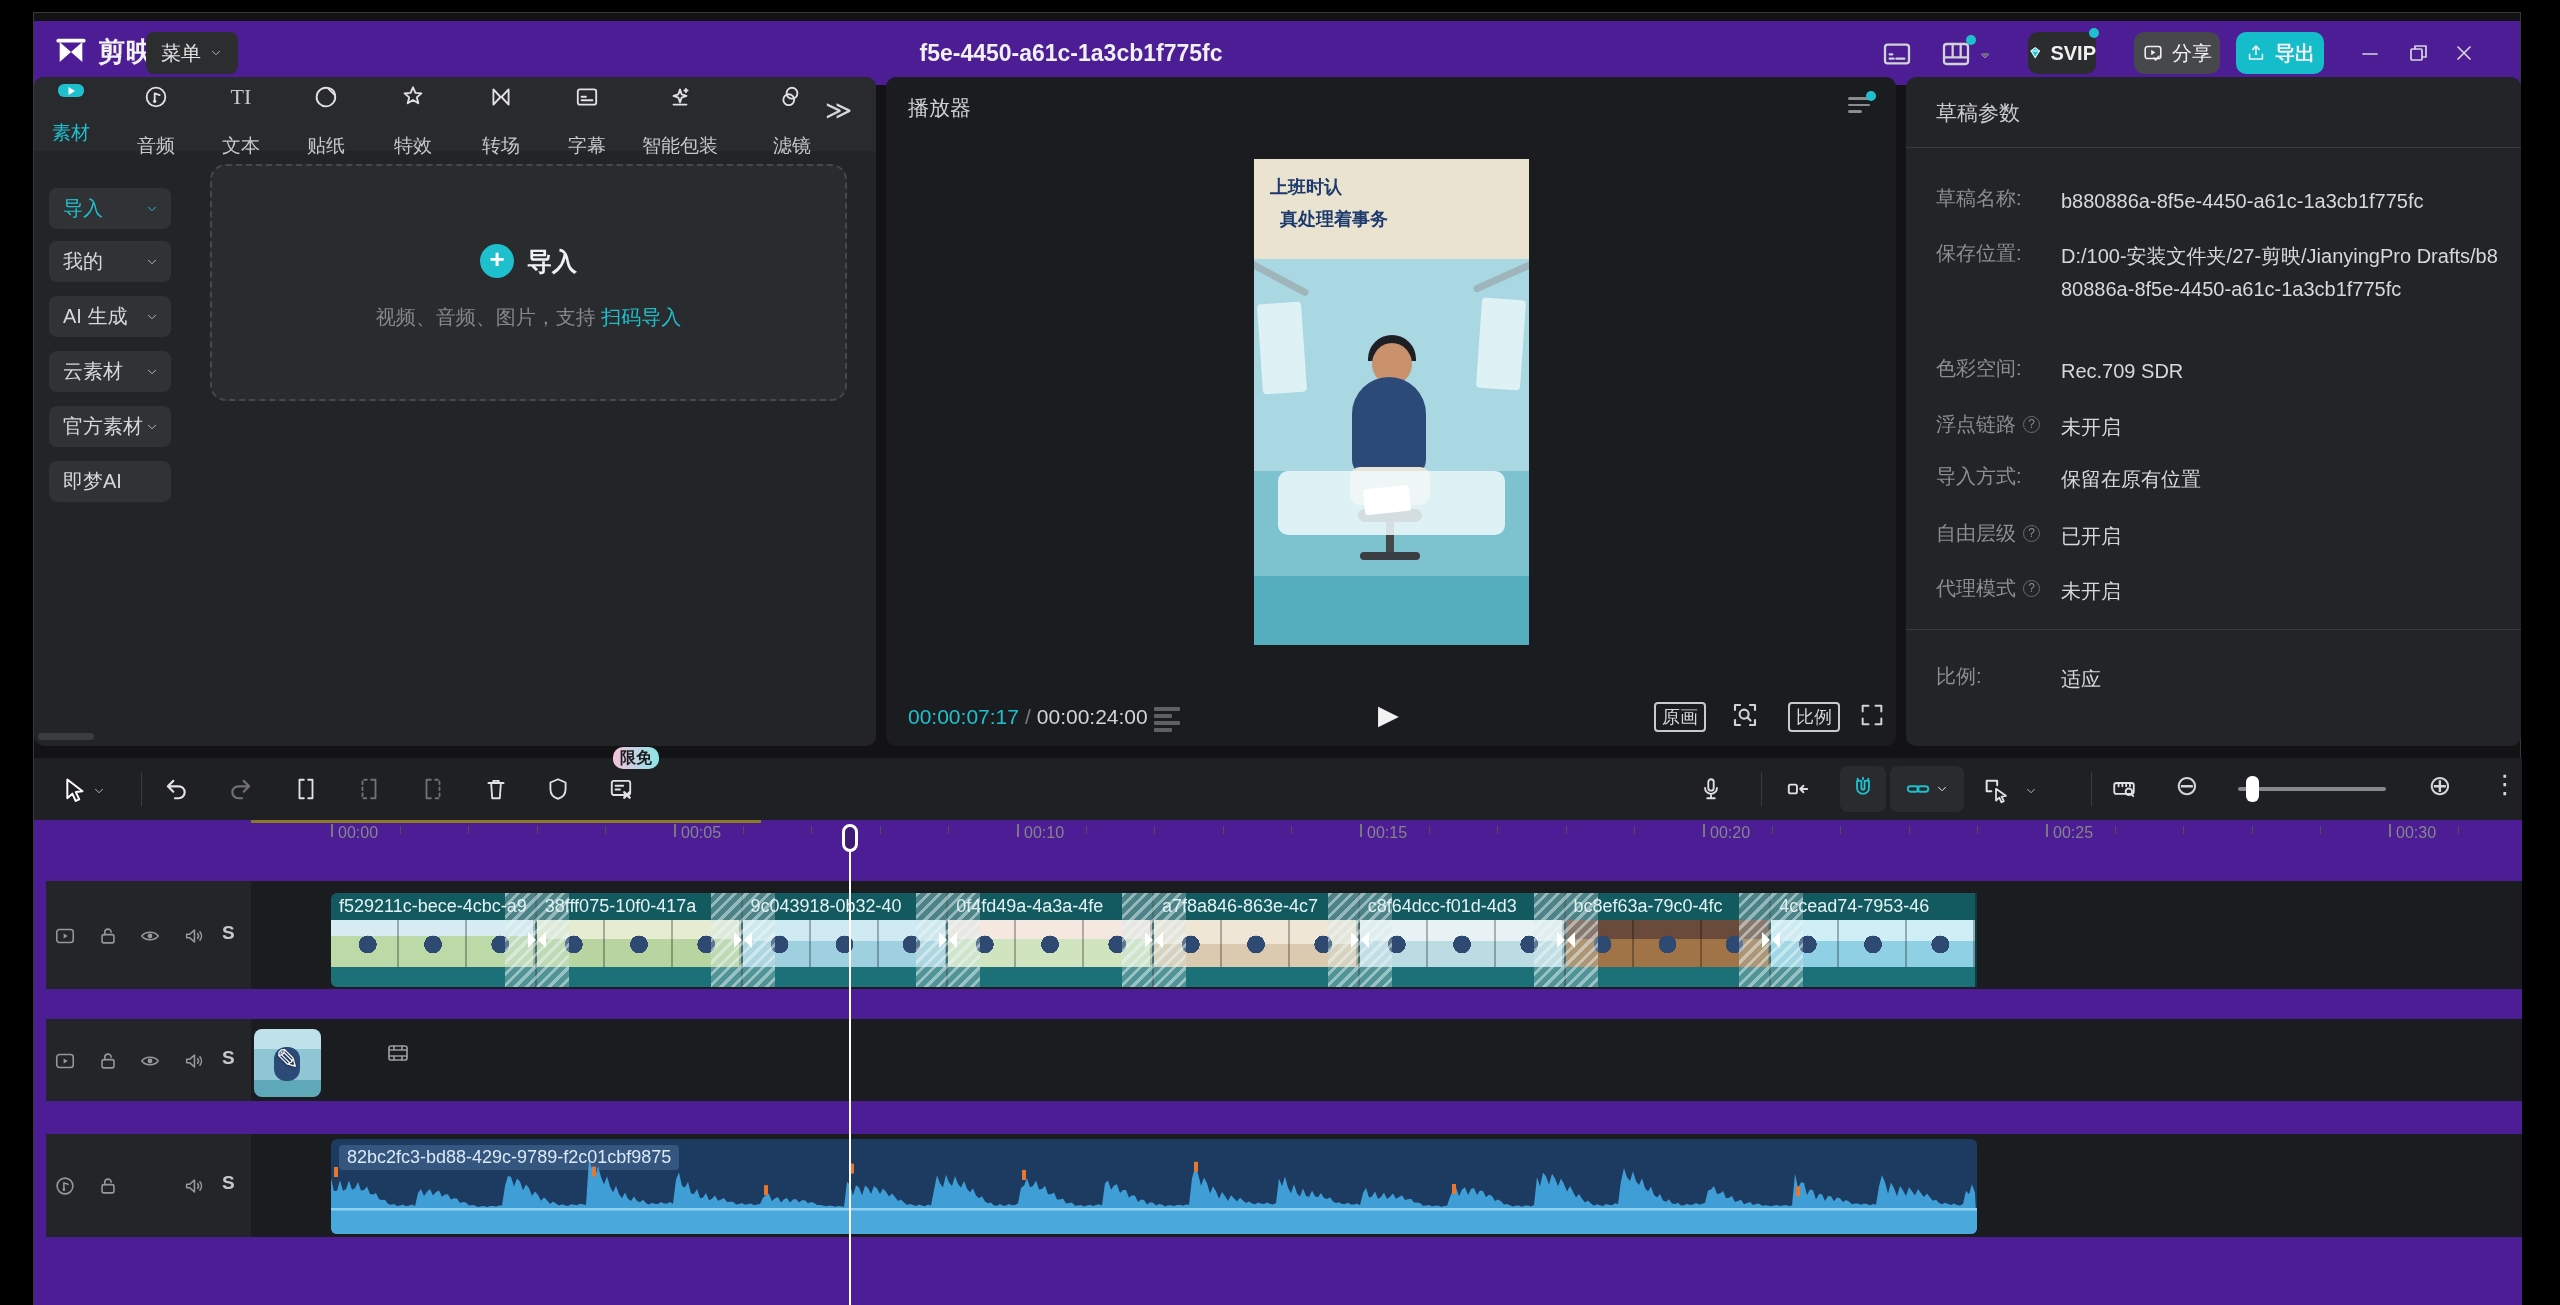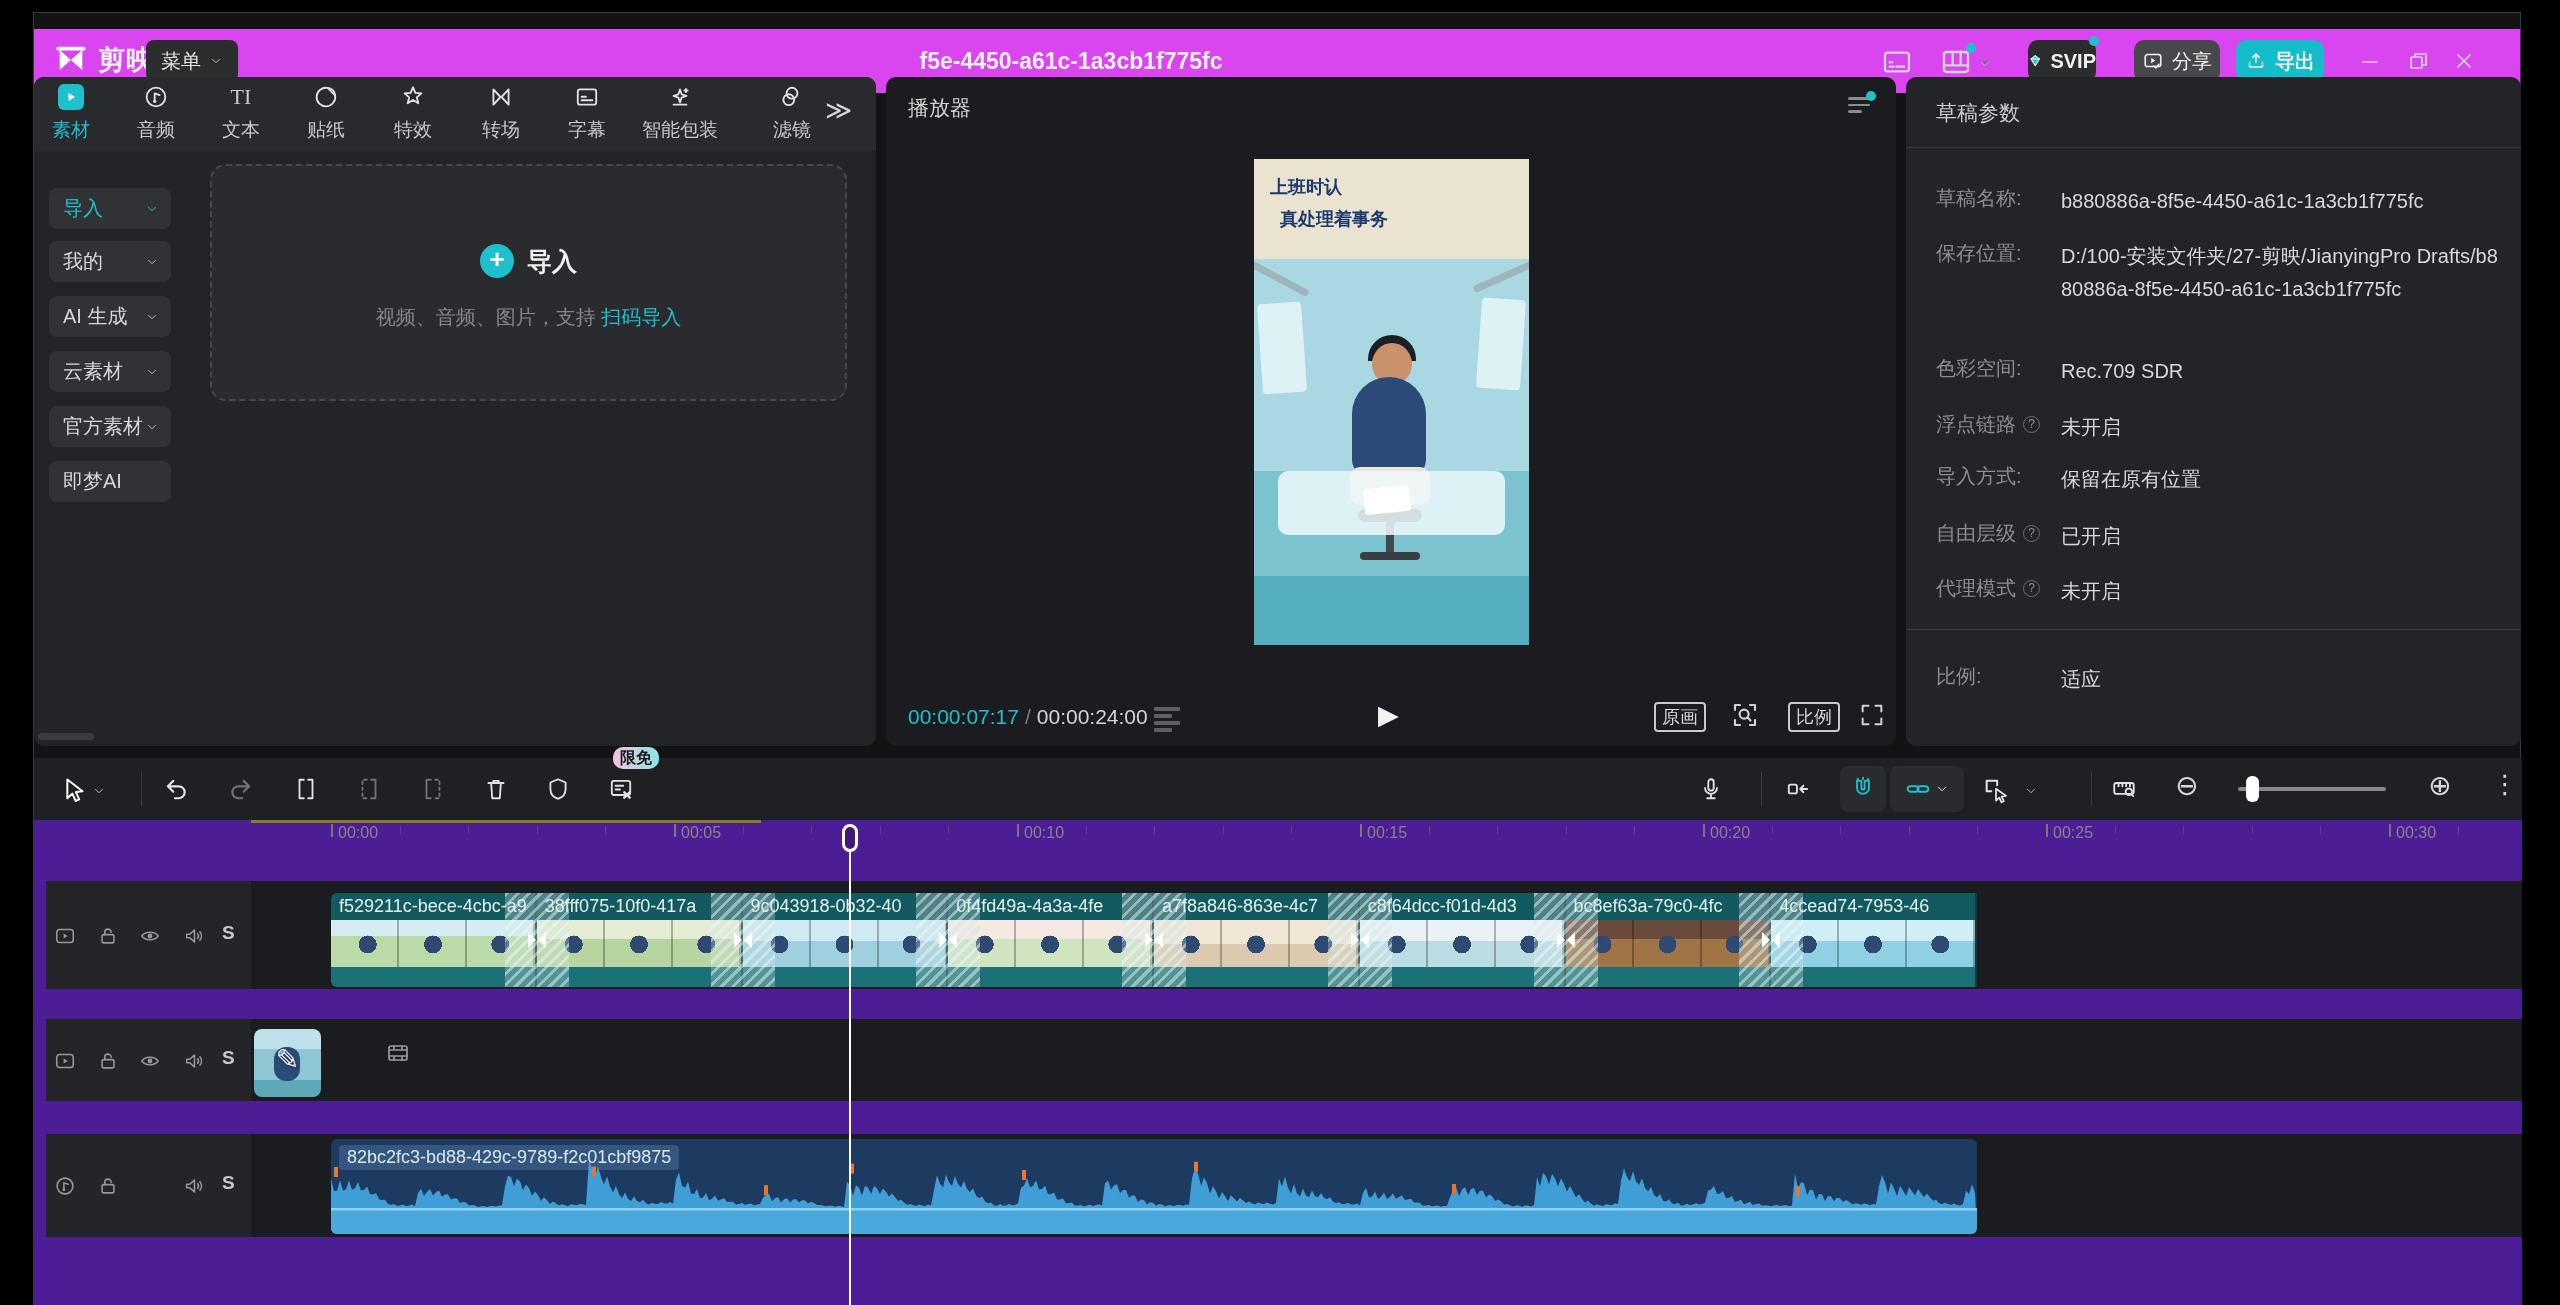--- a/index.html
+++ b/index.html
@@ -1,39 +1,39 @@
 <!DOCTYPE html>
 <html style="--accent: #1fc0cd; --export: #15bcc9;"><head>
 <meta charset="utf-8">
 <style>
   *{margin:0;padding:0;box-sizing:border-box}
   html,body{width:2560px;height:1305px;background:#000;font-family:"Liberation Sans","DejaVu Sans",sans-serif;overflow:hidden;position:relative;-webkit-font-smoothing:antialiased}
   .abs{position:absolute}
   svg.ic{fill:none;stroke:currentColor;stroke-width:1.7;stroke-linecap:round;stroke-linejoin:round;display:block}
   .window{position:absolute;left:33px;top:12px;width:2488px;height:1293px;background:#131316;border:1px solid #3a3a3e;border-bottom:none}
   
-  .titlebar{position:absolute;left:0;top:16px;width:100%;height:64px;background:#d946ef}
+  .titlebar{position:absolute;left:0;top:8px;width:100%;height:64px;background:#4c1d95}
   .logo{left:20px;top:13px;display:flex;align-items:center;gap:10px;color:#f2f2f3}
   .logo .name{font-size:27px;font-weight:700;letter-spacing:1px}
   .menu-btn{left:112px;top:11px;width:92px;height:42px;background:#2c2d2f;border-radius:8px;display:flex;align-items:center;justify-content:center;gap:8px;color:#e3e3e4;font-size:20px;cursor:default}
   .chev{width:14px;height:14px;color:#b5b6b8}
   .doc-title{left:1037px;top:19px;transform:translateX(-50%);font-size:23px;font-weight:700;color:#f0f0f1;white-space:nowrap}
   .tb-ico{top:17px;width:32px;height:32px;color:#d2d3d5}
   .dot{position:absolute;width:10px;height:10px;border-radius:50%;background:var(--accent)}
   .pill{top:11px;height:42px;border-radius:10px;display:flex;align-items:center;justify-content:center;gap:8px;font-size:20px;font-weight:700;color:#f1f1f2}
   .svip{left:1994px;width:68px;background:#2b2c2e}
   .share{left:2100px;width:86px;background:#47484b;font-weight:400}
   .export{left:2202px;width:88px;background:var(--export);font-weight:700}
   .winctl{top:20px;width:24px;height:24px;color:#d5d5d7}
   
   .panel{position:absolute;border-radius:10px;background:#232428}
   
   .panel-left{left:0;top:64px;width:842px;height:669px}
   .tabstrip{position:absolute;left:0;top:0;width:100%;height:74px;background:#282a2d;border-radius:10px 10px 0 0}
-  .tab{position:absolute;top:7px;width:84px;height:62px;display:flex;flex-direction:column;align-items:center;gap:7px;color:#c7c8ca;font-size:19px;cursor:default}
+  .tab{position:absolute;top:7px;width:84px;height:62px;display:flex;flex-direction:column;align-items:center;gap:23px;color:#c7c8ca;font-size:19px;cursor:default}
   .tab .t-ico{width:26px;height:26px;display:flex;align-items:center;justify-content:center}
   .tab.active{color:var(--accent)}
   .media-box{width:26px;height:26px;background:var(--accent);border-radius:6px;display:flex;align-items:center;justify-content:center}
   .more-tabs{left:783px;top:18px;width:40px;text-align:center;font-size:26px;color:#d6d7d9;letter-spacing:-3px}
   .side-btn{left:15px;width:122px;height:41px;background:#303236;border-radius:8px;display:flex;align-items:center;padding:0 12px 0 14px;color:#d6d7d8;font-size:20px;justify-content:space-between}
   .side-btn.act{color:var(--accent)}
   .dropzone{left:176px;top:87px;width:637px;height:237px;border:2px dashed #47484c;border-radius:16px;background:#2a2b2e}
   .dz-main{position:absolute;left:0;top:78px;width:100%;display:flex;align-items:center;justify-content:center;gap:13px}
   .dz-plus{width:34px;height:34px;border-radius:50%;background:var(--accent);color:#fff;font-size:26px;line-height:31px;text-align:center;font-weight:700}
   .dz-label{font-size:25px;font-weight:700;color:#f0f1f2}

